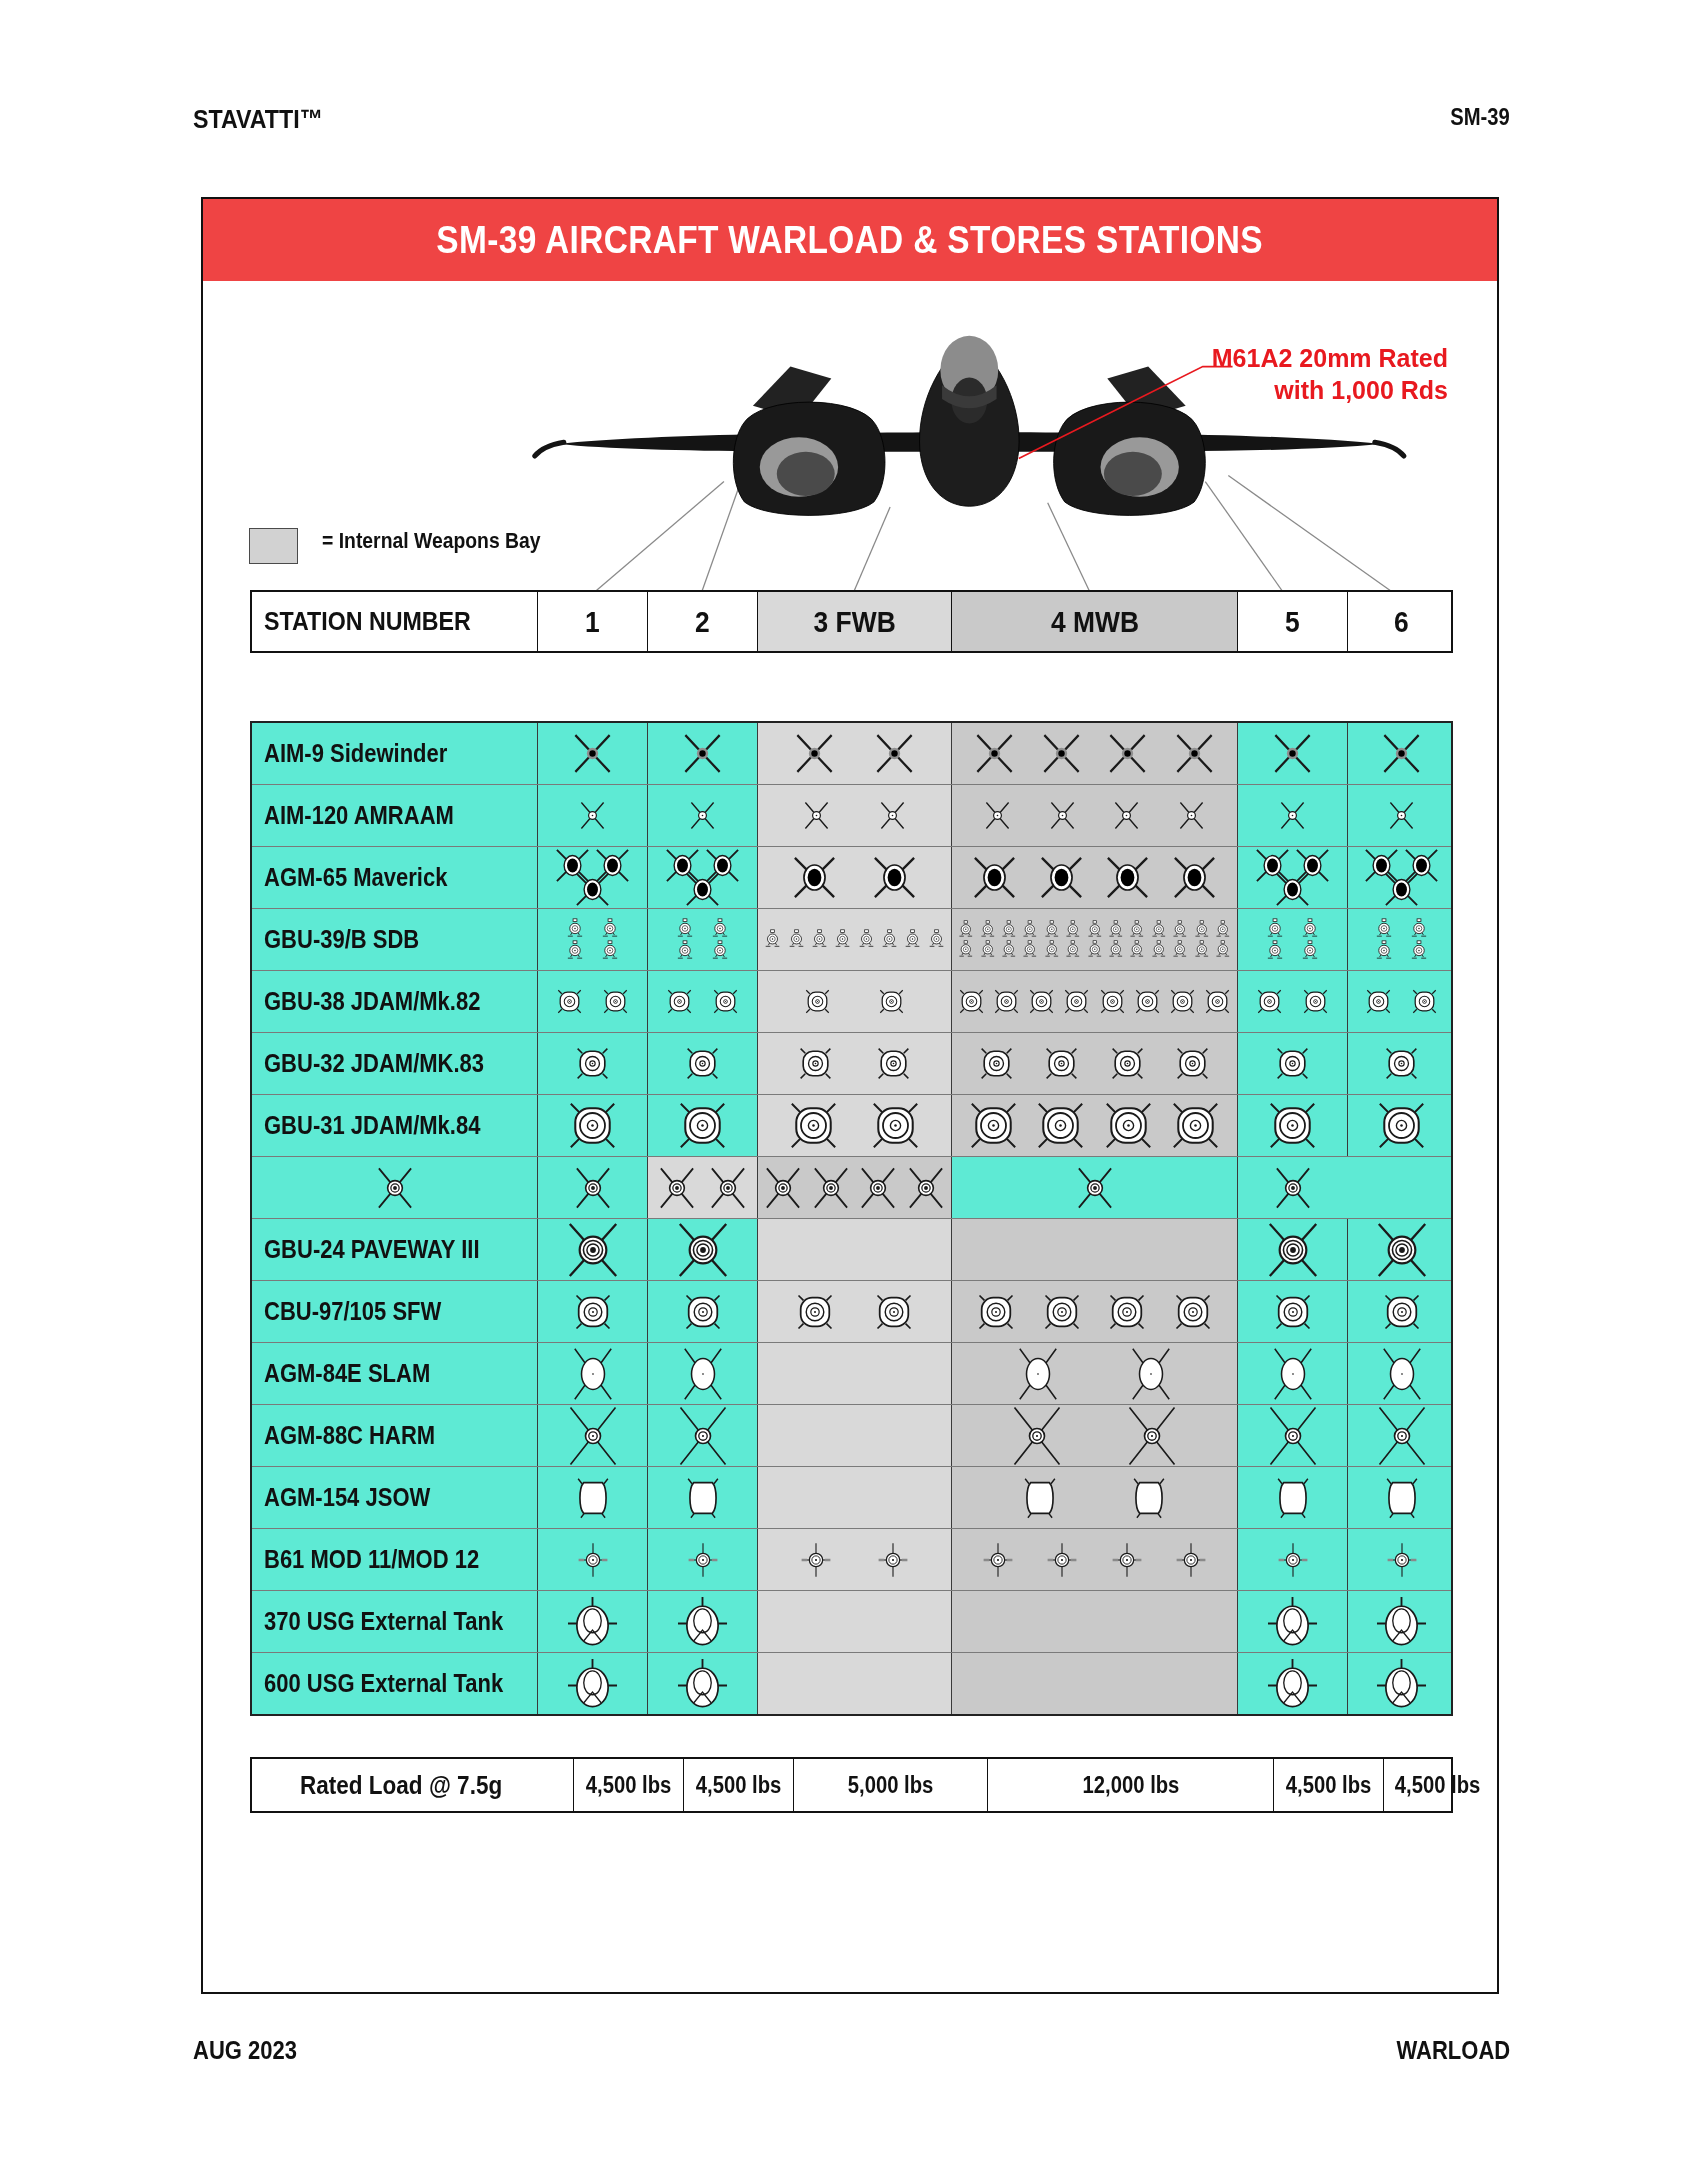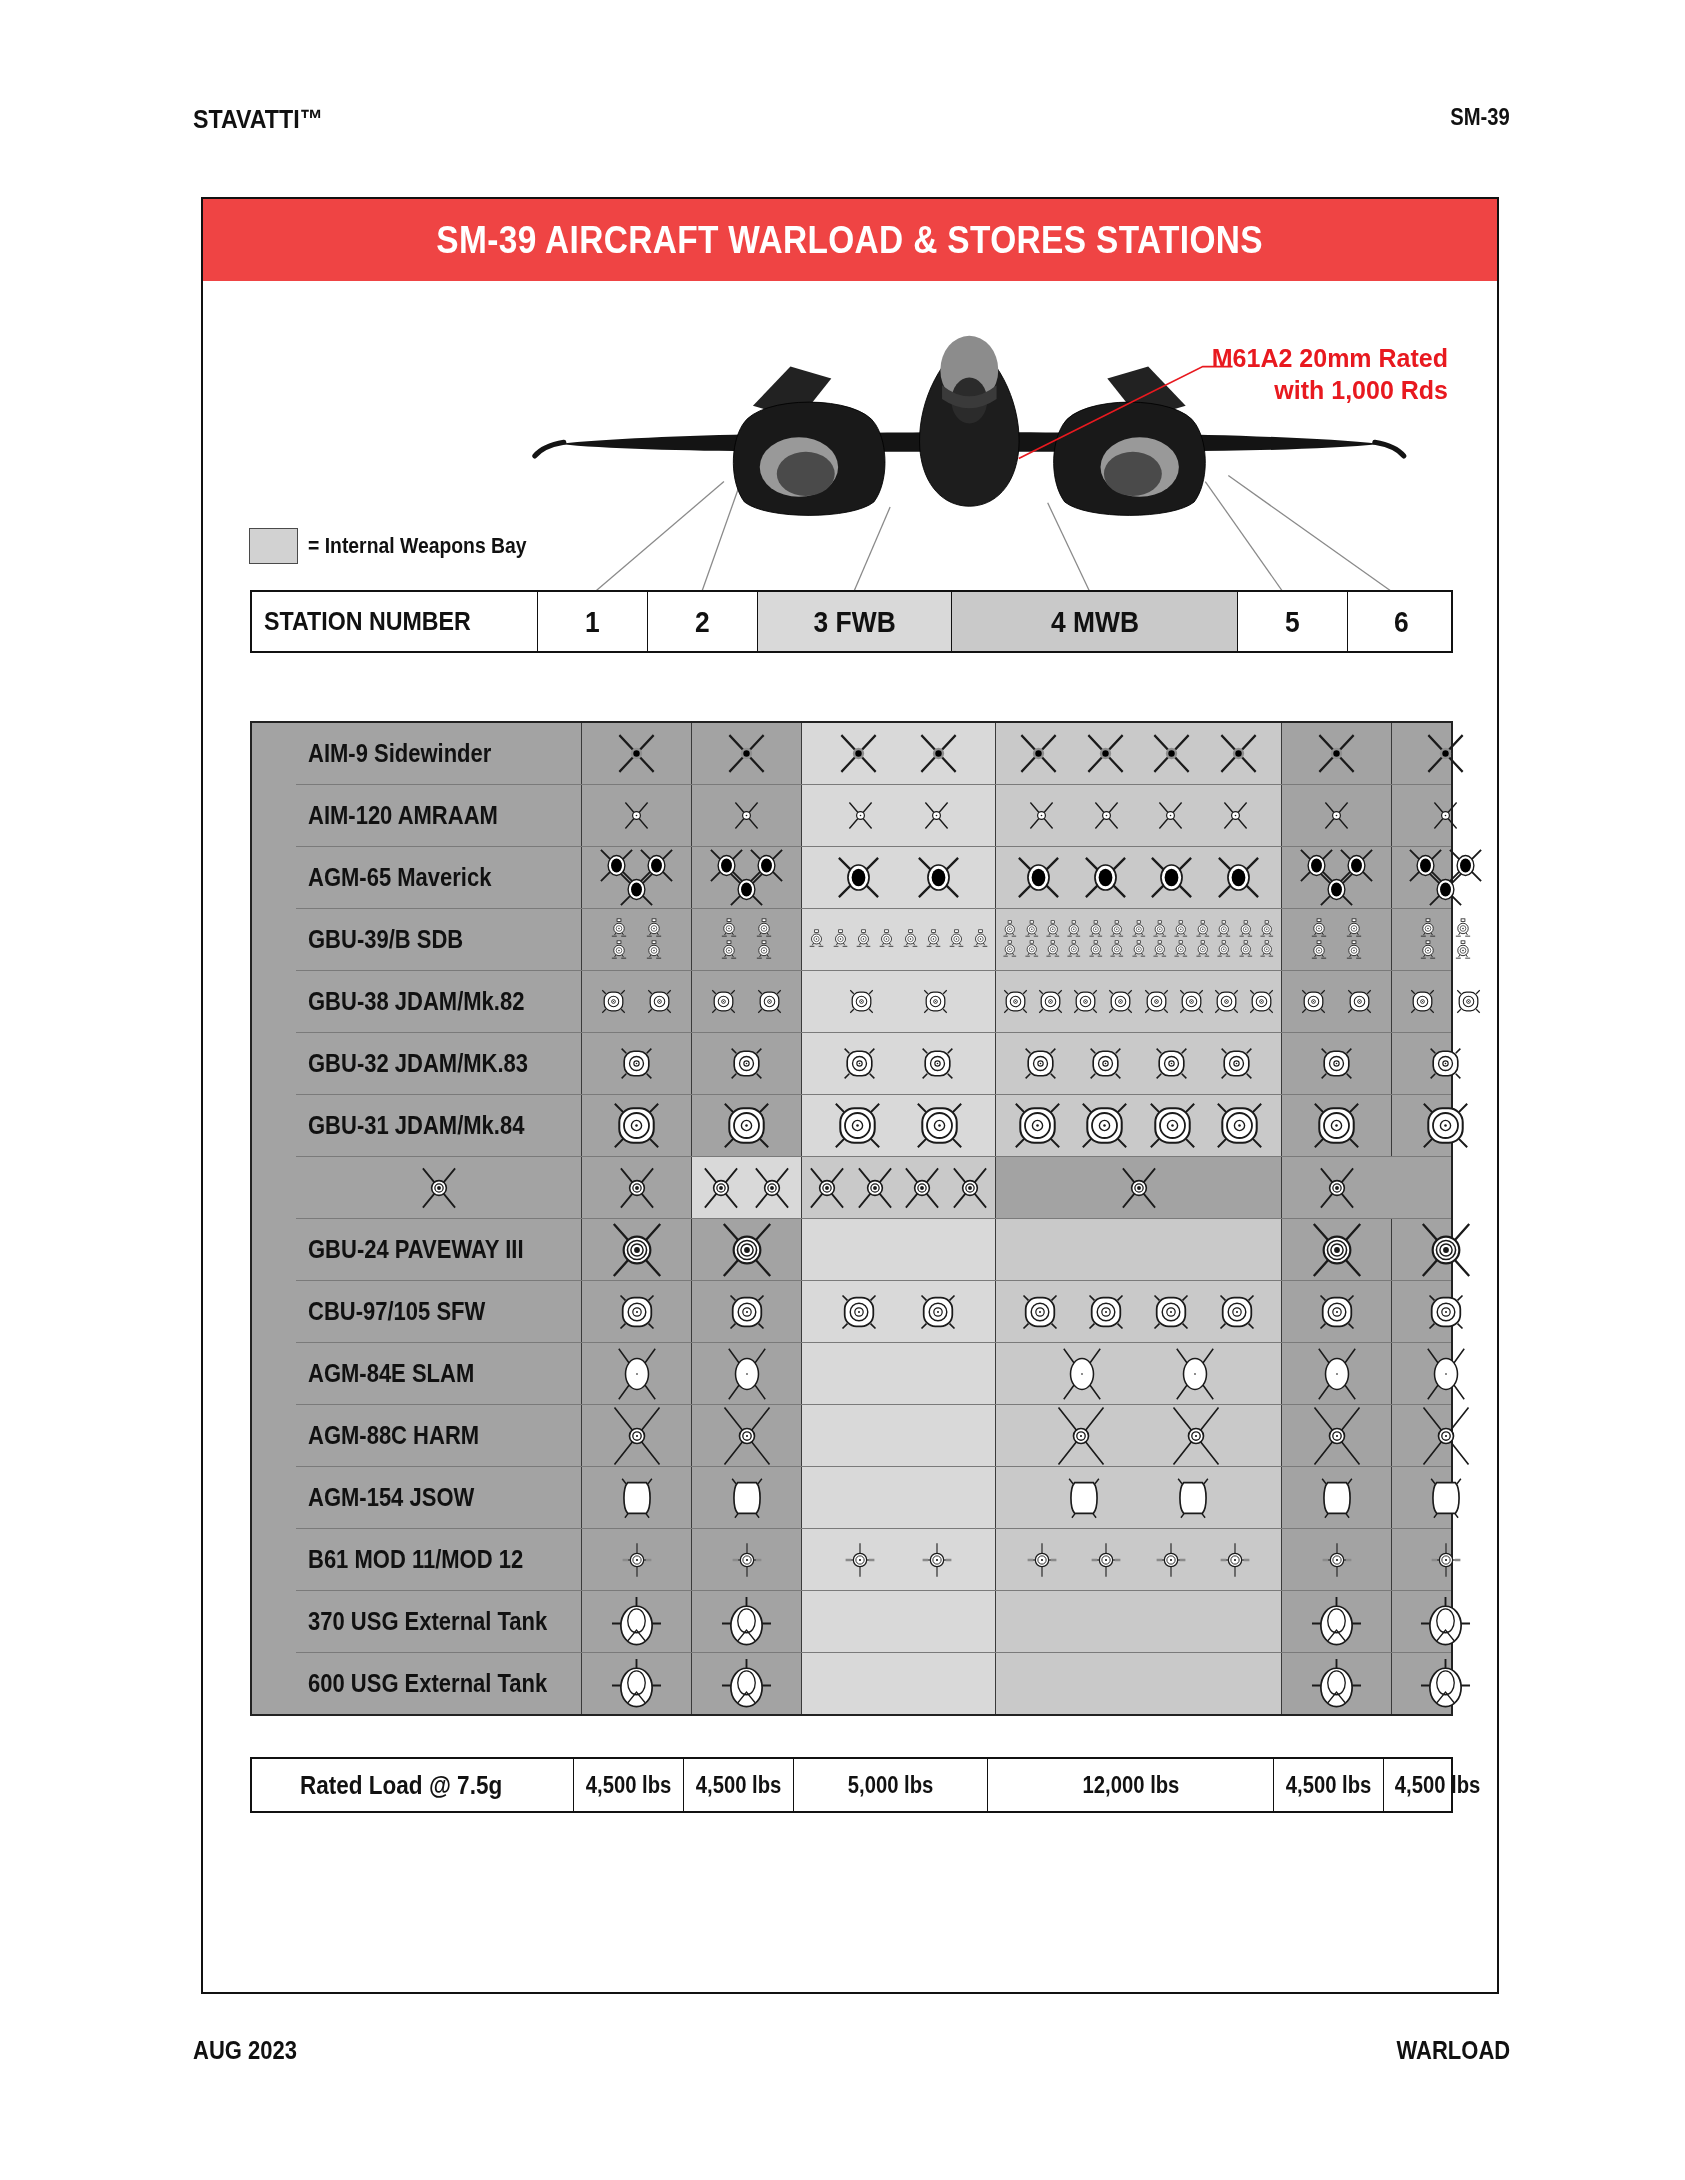--- a/index.html
+++ b/index.html
@@ -12,31 +12,31 @@
   .page-doccode{position:absolute;right:176px;top:104px;font-size:23px;font-weight:800;}
 
   .panel{position:absolute;left:201px;top:197px;width:1298px;height:1797px;border:2.6px solid #111;box-sizing:border-box;background:#fff;}
   .titlebar{position:absolute;left:0;top:0;width:100%;height:82px;background:#ef4444;display:flex;align-items:center;justify-content:center;}
   .titlebar span{color:#fff;font-size:38px;font-weight:700;letter-spacing:0.4px;}
 
   .aircraft-svg{position:absolute;left:511px;top:328px;width:903px;height:273px;}
 
   .annotation{position:absolute;right:238px;top:342px;text-align:right;font-size:25px;font-weight:700;line-height:32px;}
 
-  .legend{position:absolute;left:249px;top:528px;display:flex;align-items:center;gap:10px;}
+  .legend{position:absolute;left:249px;top:528px;display:flex;gap:24px;}
   .legend-swatch{width:49px;height:36px;border:1.7px solid #4a4a4a;box-sizing:border-box;}
   .legend-label{font-size:22px;font-weight:700;}
 
   .grid7{display:grid;grid-template-columns:285px 110px 110px 194px 286px 110px 108px;}
 
   .stations{position:absolute;left:250px;top:590px;width:1203px;height:63px;border:2.6px solid #111;box-sizing:border-box;background:#fff;}
   .st-label{display:flex;align-items:center;padding-left:12px;font-size:26.4px;font-weight:800;}
   .st-cell{display:flex;align-items:center;justify-content:center;font-size:30px;font-weight:800;border-left:1.7px solid #111;box-sizing:border-box;}
 
-  .matrix{position:absolute;left:250px;top:721px;width:1203px;border:2.6px solid #222;box-sizing:border-box;background:#a3a3a3;padding-left:44px;}
+  .matrix{position:absolute;left:250px;top:721px;width:1203px;border:2.6px solid #222;box-sizing:border-box;background:#5eead4;}
   .m-row{height:61px;}
   .m-row + .m-row{border-top:1.7px solid #7a7a7a;}
   .m-cell{border-left:1.3px solid #3a3a3a;box-sizing:border-box;display:flex;flex-direction:column;justify-content:center;overflow:hidden;}
   .m-cell:first-child{border-left:none;}
   .m-label{justify-content:center;padding-left:12px;font-size:25px;font-weight:800;}
   .sh-l{background:var(--shade-light,#d9d9d9);}
   .sh-d{background:var(--shade-dark,#c9c9c9);}
   .icon-row{display:flex;justify-content:space-evenly;align-items:center;width:100%;}
   .icon-row.cl{justify-content:center;gap:1.7px;}
   .icon-row.overlap{margin-top:-14.5px;}

